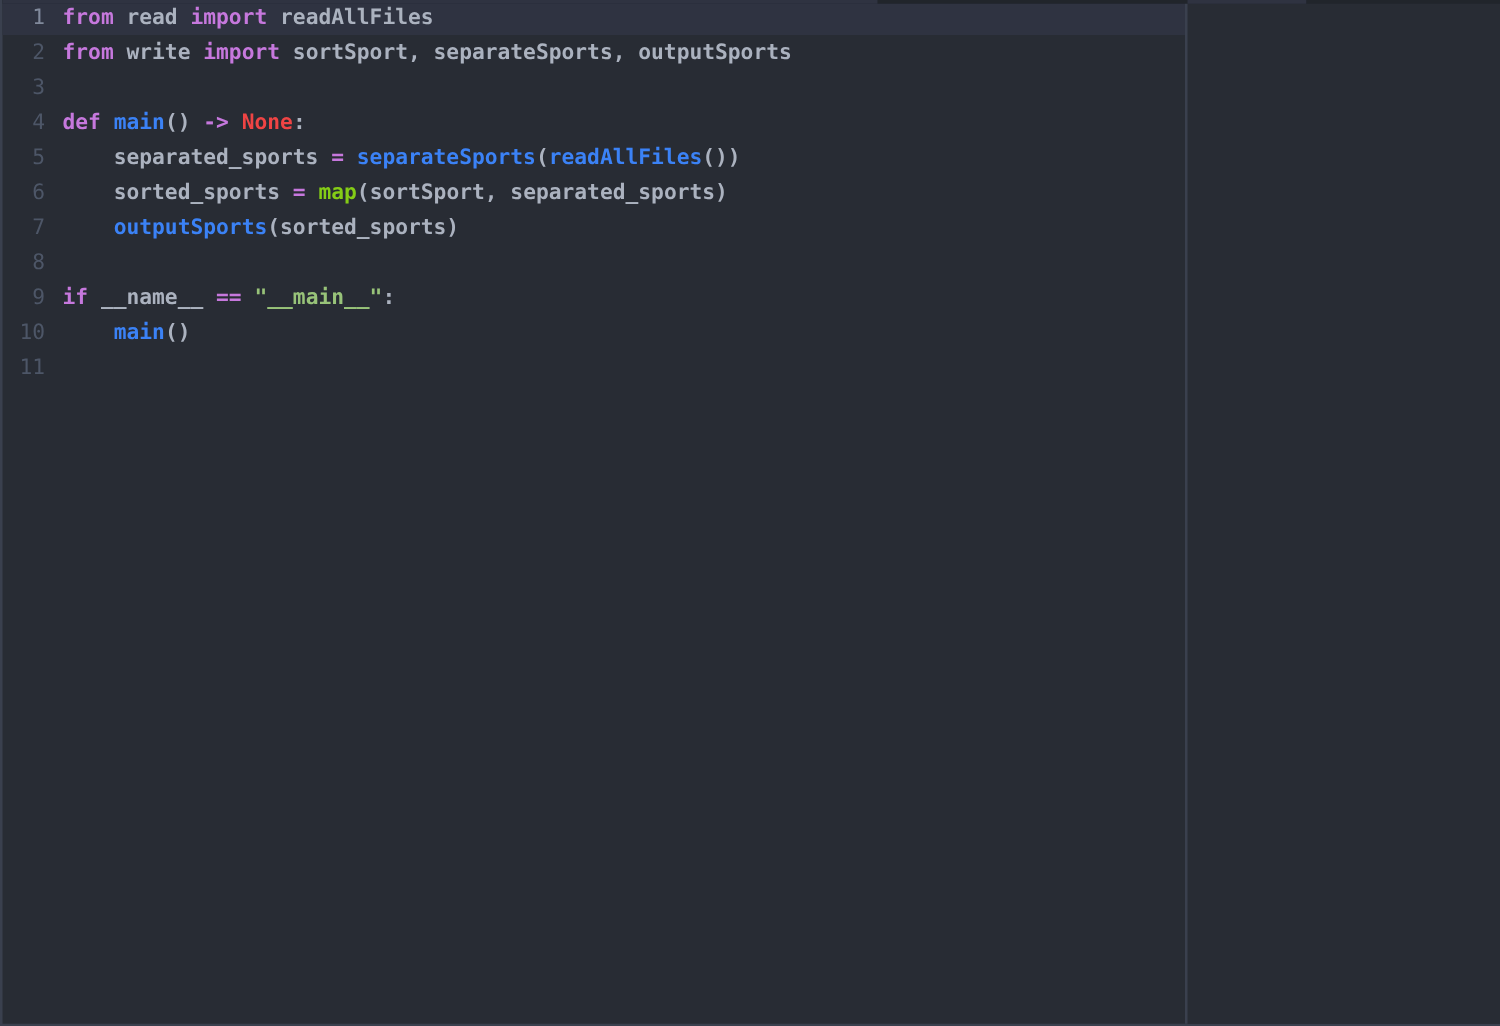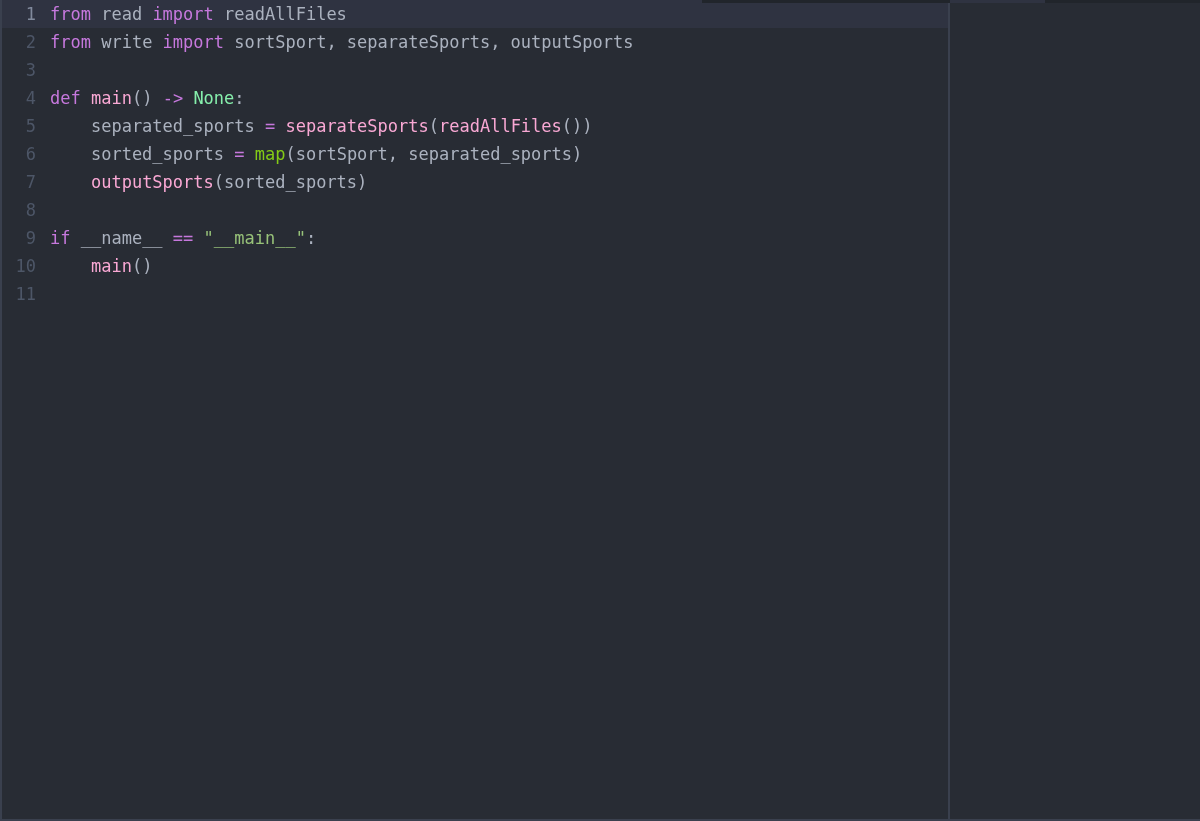--- a/index.html
+++ b/index.html
@@ -98,25 +98,26 @@
   .line.active .gutter {
     color: #818a9c;
   }
   .code-text {
     position: relative;
     z-index: 2;
     padding-left: 14px;
     color: #abb2bf;
     font-size: 17px;
     letter-spacing: 0px;
+    font-weight: bold;
   }
   .kw       { color: #c678dd; }  
-  .fn       { color: #f9a8d4; }  
+  .fn       { color: #3b82f6; }  
   .builtin  { color: #84cc16; }  
-  .const    { color: #86efac; }  
+  .const    { color: #ef4444; }  
   .str      { color: #98c379; }  
   .plain    { color: #abb2bf; }
   .punct    { color: #abb2bf; }
 </style>
 </head>
 <body>
 
 <div class="editor-window">
 
   <div class="code-pane">

